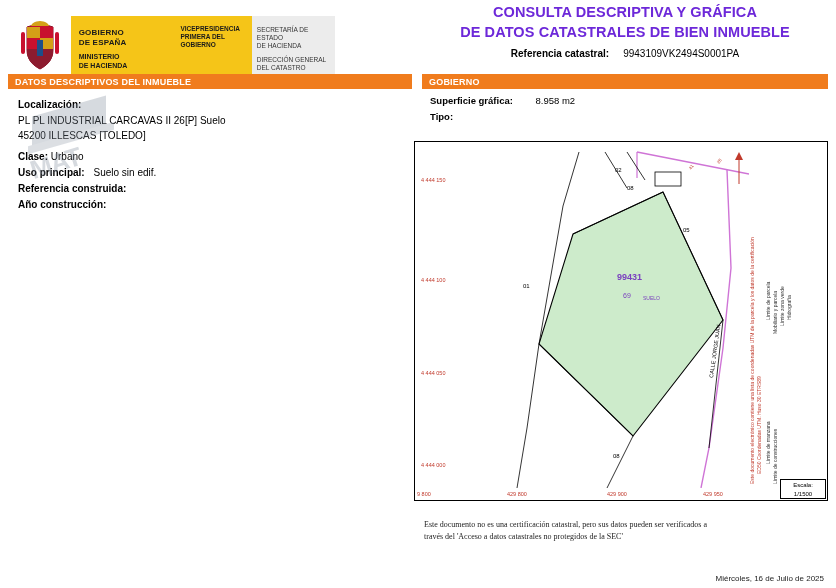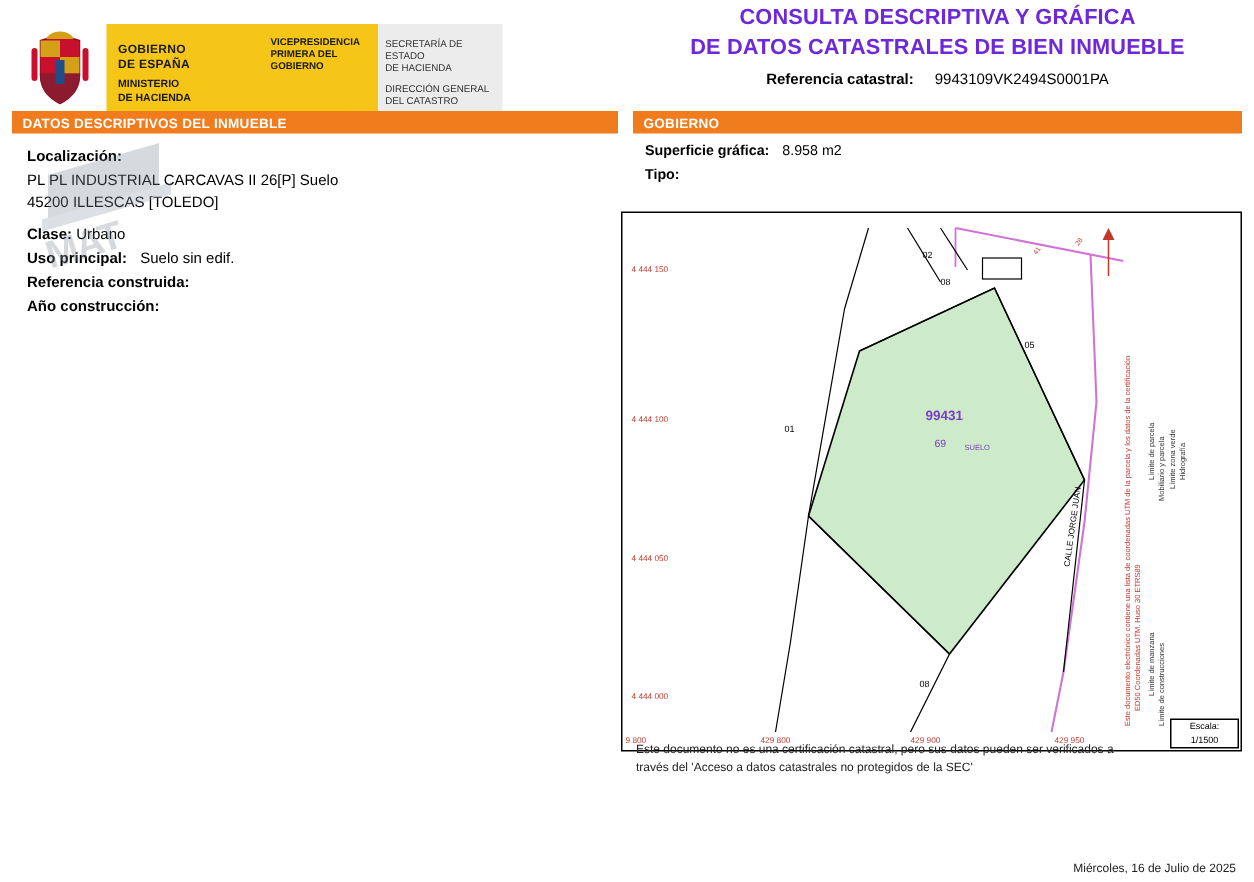--- a/index.html
+++ b/index.html
@@ -224,25 +224,26 @@
     font-size: 6px;
     text-align: center;
     line-height: 9px;
     padding-top: 1px;
     background: #fff;
   }
 
   
   .note {
     position: absolute;
-    left: 424px; top: 494px;
+    left: 424px; top: 519px;
     width: 404px;
     font-size: 8px;
     color: #222;
     line-height: 12px;
+    font-family: Liberation Serif, serif;
   }
   .date {
     position: absolute;
     right: 12px; bottom: 5px;
     font-size: 8px;
     color: #222;
   }
   svg { display: block; }
 </style>
 </head>
@@ -335,21 +336,21 @@
 
   <div class="stamp">
     <div class="s1"></div>
     <div class="s2"></div>
     <div class="s3">MAT</div>
   </div>
 
   <div class="right-info">
     <div class="row">
       <span class="lbl">Superficie gráfica:</span>
-      <span class="val" style="margin-left:6px;">8.958 m2</span>
+      <span class="val" style="margin-left:20px;">8.958 m2</span>
     </div>
     <div class="row">
       <span class="lbl">Tipo:</span>
       <span class="val"></span>
     </div>
   </div>
 
   <div class="map-frame">
 
     <div class="coord left" style="top:35px;">4 444 150</div>

